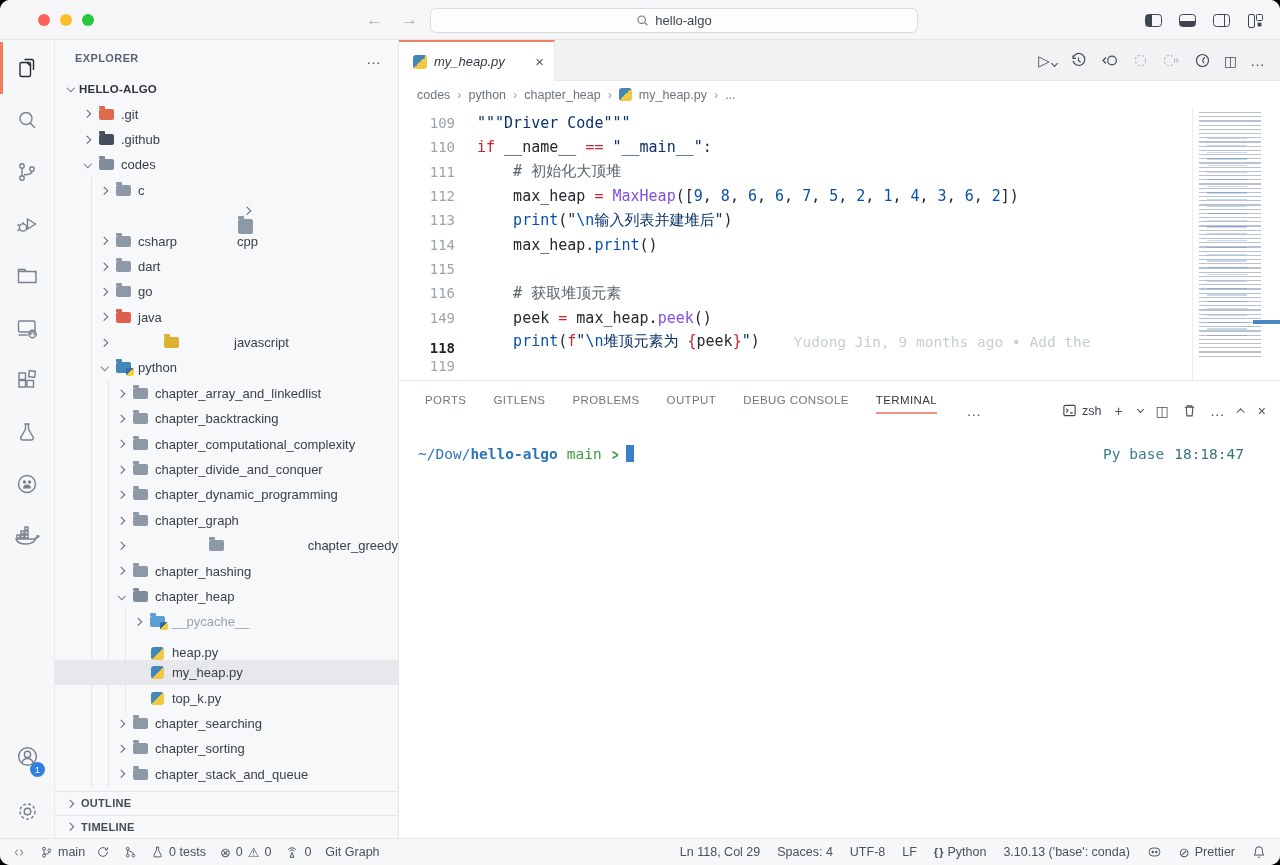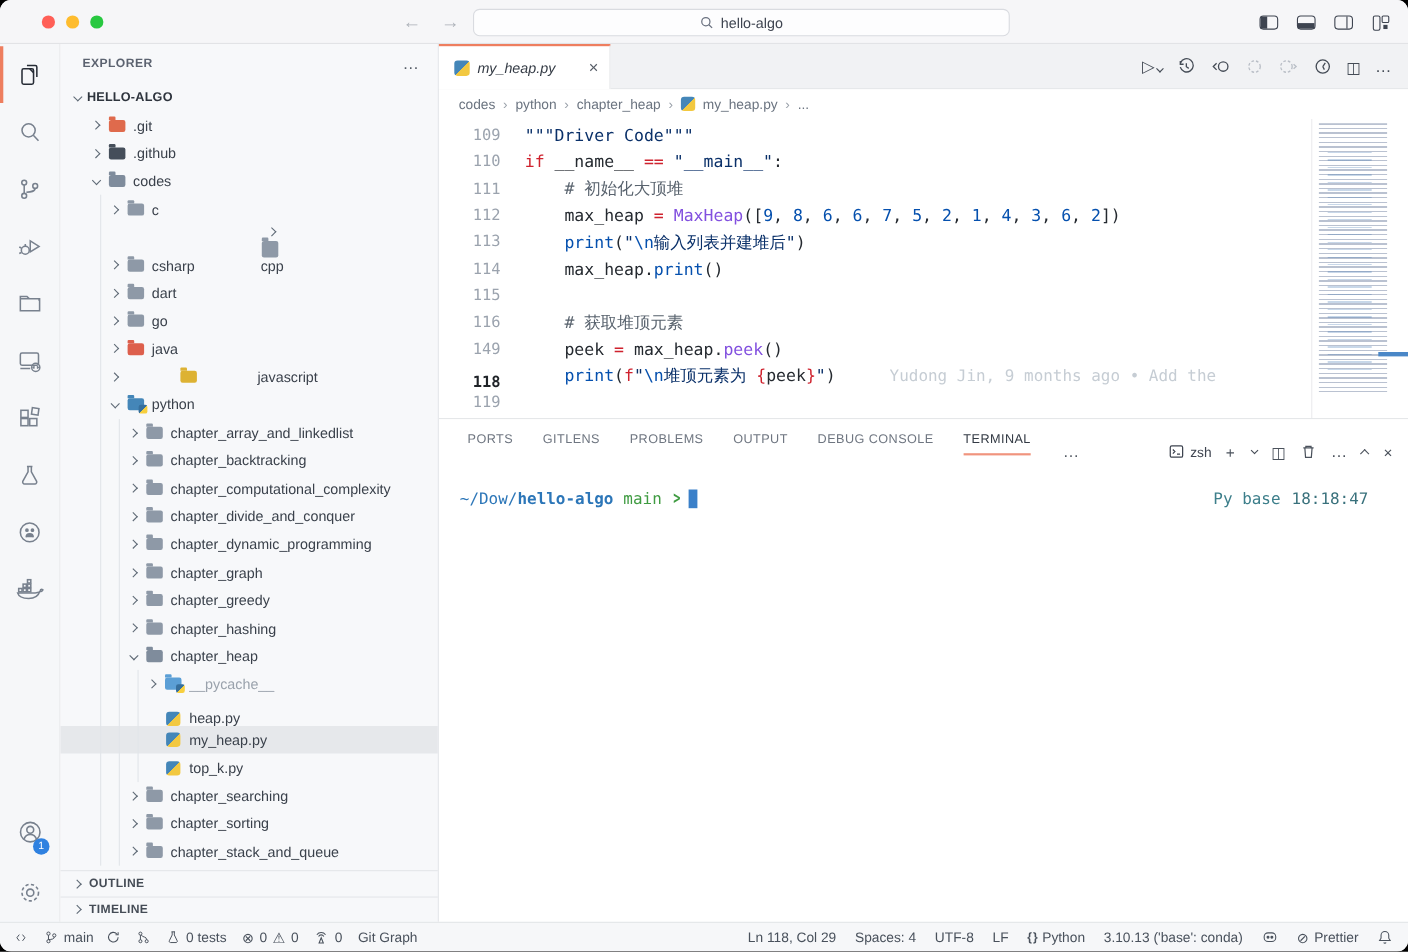--- a/index.html
+++ b/index.html
@@ -83,21 +83,21 @@
   .crumb-ico { display:none; }
   .crumb-ico.py-ico { display:inline-block; width:13px; height:13px; border-radius:3px; background:linear-gradient(135deg,#4486b8 0 50%,#f2c840 50% 100%); }
 
   
   .codearea { flex:1 1 auto; background:#fff; position:relative; overflow:hidden; }
   .code-lines { padding-top:3px; margin-right:88px; overflow:hidden; font-family:"DejaVu Sans Mono","Liberation Mono",monospace; font-size:15px; }
   .cl { height:24.3px; display:flex; align-items:center; white-space:pre; }
   .ln { flex:0 0 56px; text-align:right; color:#9ba3ae; font-size:14px; }
   .cl.cur .ln { color:#1f2328; font-weight:700;margin-top:12px; }
   .lc { padding-left:22px; white-space:pre; }
-  .blame { color:#c6cdd4; margin-left:49px; font-size:14.5px; white-space:pre; overflow:hidden; }
+  .blame { color:#c6cdd4; margin-left:34px; font-size:14.5px; white-space:pre; overflow:hidden; }
   .tk-s{color:#0a3069} .tk-k{color:#cf222e} .tk-n{color:#0550ae} .tk-f{color:#8250df} .tk-c{color:#59636e} .tk-d{color:#24292f}
   .minimap { position:absolute; right:0; top:0; bottom:0; width:88px; border-left:1px solid #ececee; background:#fff; }
   .mm-content { position:absolute; left:6px; top:4px; width:62px; height:248px;
     background:repeating-linear-gradient(180deg, rgba(73,94,134,.38) 0 1.2px, transparent 1.2px 4.2px); }
   .mm-content2 { position:absolute; left:14px; top:30px; width:40px; height:200px;
     background:repeating-linear-gradient(180deg, rgba(37,99,168,.25) 0 1.2px, transparent 1.2px 6.8px); }
   .mm-marker { position:absolute; right:0; top:212px; width:27px; height:3.5px; background:#4a87c7; }
 
   
   .panel { height:458px; border-top:1px solid #e5e7e9; background:#fff; display:flex; flex-direction:column; flex:0 0 auto; }
@@ -378,21 +378,21 @@
             <span class="fico fo-gray"></span>
             <span class="lbl">chapter_dynamic_programming</span>
           </div>
           <div class="row" style="padding-left: 59px;">
             <span class="chev cv-r">
               <i></i>
             </span>
             <span class="fico fo-gray"></span>
             <span class="lbl">chapter_graph</span>
           </div>
-          <div class="row" style="padding-left: 59px;">
+          <div class="row" style="padding-left: 59px; justify-content: space-between;">
             <span class="chev cv-r">
               <i></i>
             </span>
             <span class="fico fo-gray"></span>
             <span class="lbl">chapter_greedy</span>
           </div>
           <div class="row" style="padding-left: 59px;">
             <span class="chev cv-r">
               <i></i>
             </span>

